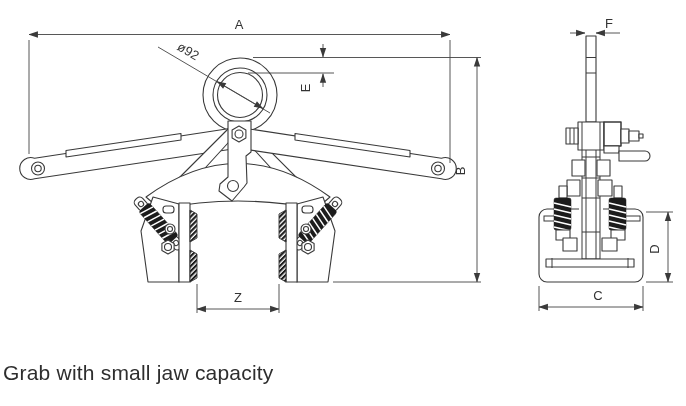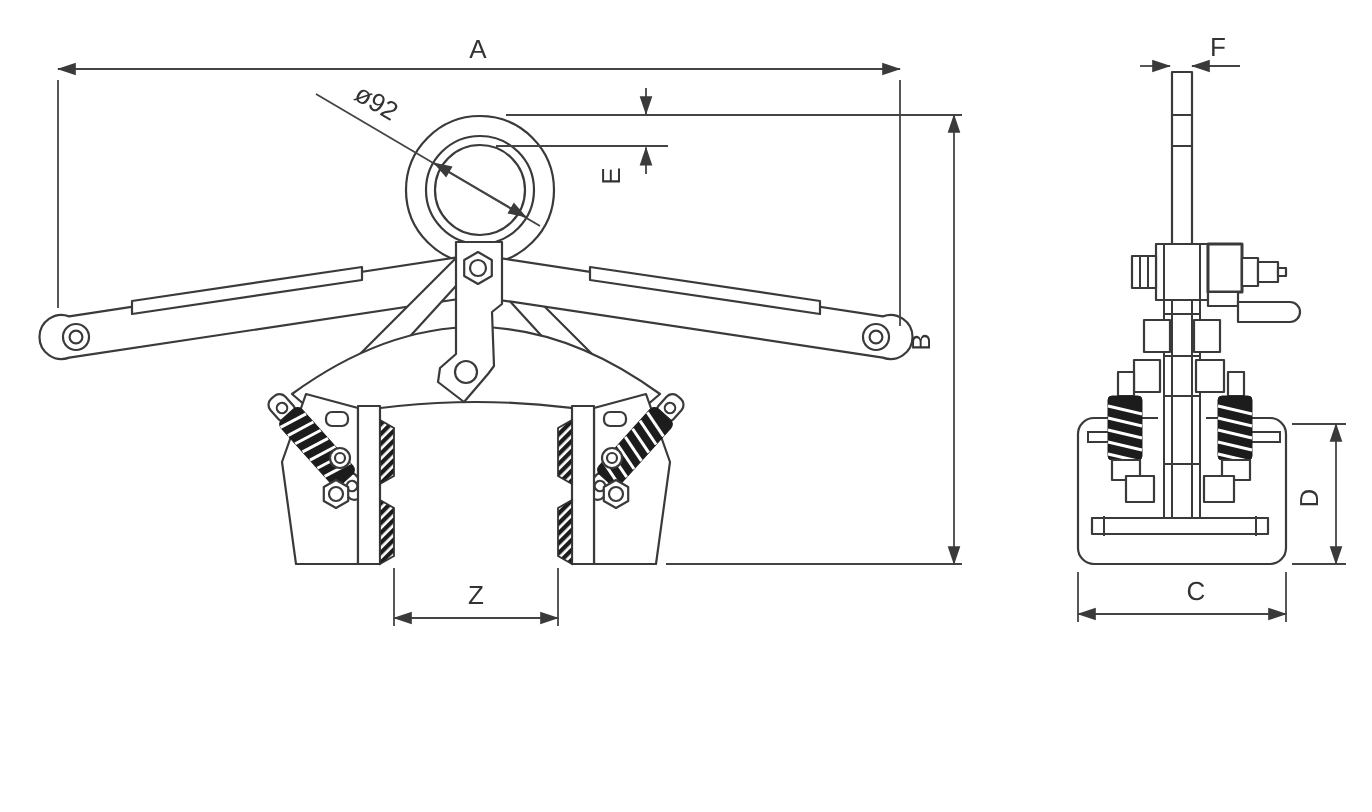--- a/index.html
+++ b/index.html
@@ -252,13 +252,14 @@
 
     <g>
       <line class="dim" x1="646" y1="212" x2="673" y2="212"></line>
       <line class="dim" x1="646" y1="282" x2="673" y2="282"></line>
       <line class="dim" x1="668" y1="212" x2="668" y2="282" marker-start="url(#ar)" marker-end="url(#ar)"></line>
       <text class="dimtxt" x="659" y="249" text-anchor="middle" transform="rotate(-90 659 249)">D</text>
     </g>
   </g>
 </svg>
 
+<div class="caption">Grab with small jaw capacity</div>
 </div>
 
 </body></html>

